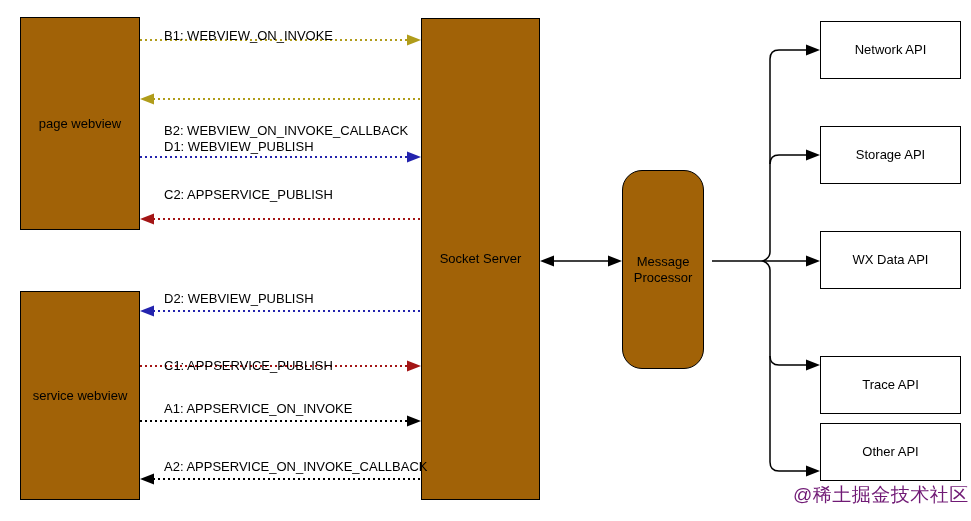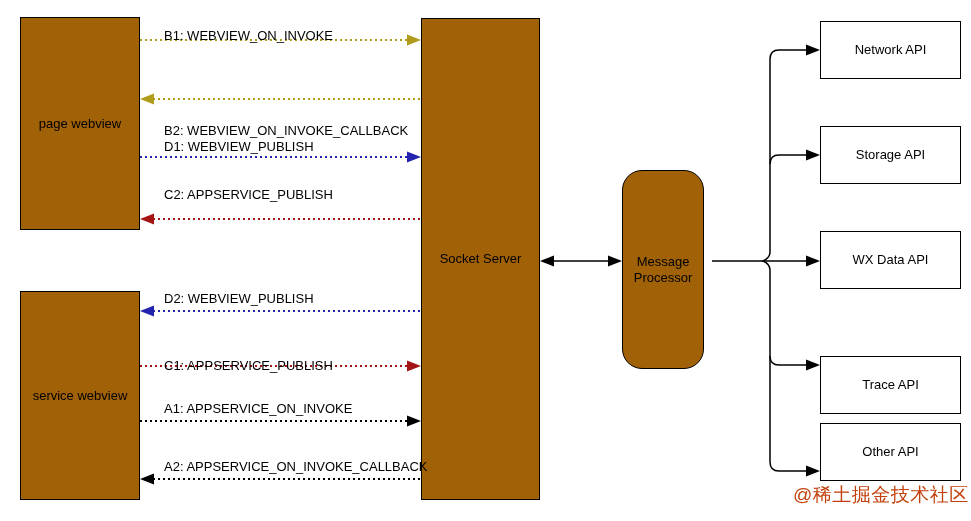--- a/index.html
+++ b/index.html
@@ -119,14 +119,14 @@
 
   <div class="edge-label lbl-0">B1: WEBVIEW_ON_INVOKE</div>
   <div class="edge-label lbl-1">B2: WEBVIEW_ON_INVOKE_CALLBACK</div>
   <div class="edge-label lbl-2">D1: WEBVIEW_PUBLISH</div>
   <div class="edge-label lbl-3">C2: APPSERVICE_PUBLISH</div>
   <div class="edge-label lbl-4">D2: WEBVIEW_PUBLISH</div>
   <div class="edge-label lbl-5">C1: APPSERVICE_PUBLISH</div>
   <div class="edge-label lbl-6">A1: APPSERVICE_ON_INVOKE</div>
   <div class="edge-label lbl-7">A2: APPSERVICE_ON_INVOKE_CALLBACK</div>
 
-  <div class="watermark" style="color: #c2410c;">@稀土掘金技术社区</div>
+  <div class="watermark" style="color: #701a75;">@稀土掘金技术社区</div>
 </div>
 
 </body></html>

